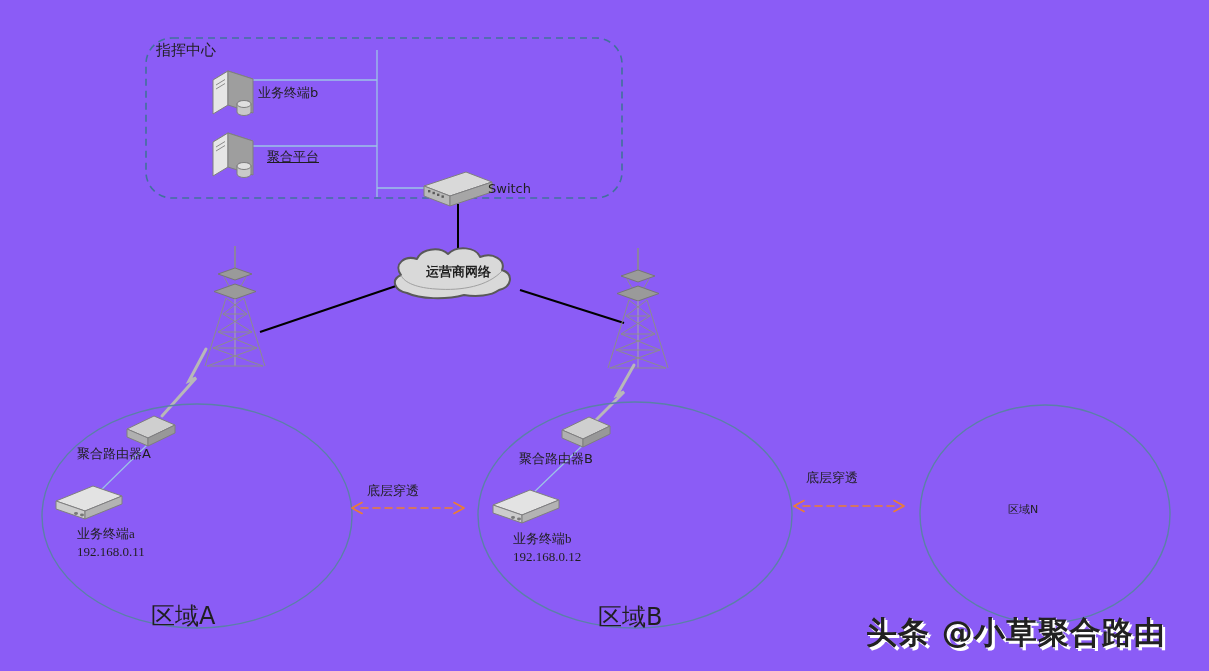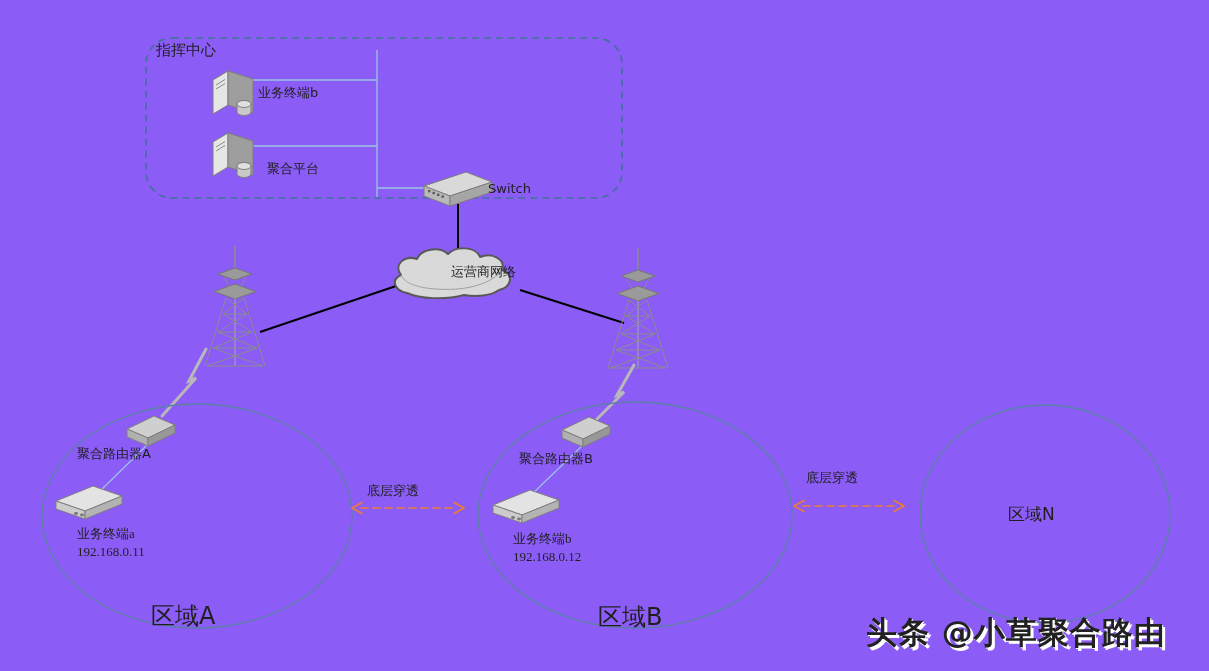--- a/index.html
+++ b/index.html
@@ -13,22 +13,22 @@
   .canvas svg{position:absolute;left:0;top:0;}
   .lbl{
     position:absolute;
     color:#1f1f1f;
     font-size:13px;
     white-space:nowrap;
     line-height:1.35;
   }
   .lbl-title{font-size:15px;}
   .lbl-area{font-size:24px;}
-  .lbl-area-n{font-size:17px;}
-  .lbl-center{text-align:right;}
+  .lbl-area-n{font-size:11px;}
+  .lbl-center{text-align:left;font-weight:bold;}
   .lbl-watermark{
     font-size:31px;
     font-weight:bold;
     color:#212121;
     letter-spacing:1px;
     text-shadow:3px 3px 0 #ffffff, 1px 1px 0 #ffffff;
   }
   .two-line div{white-space:nowrap;font-family:Liberation Serif, serif;}
 </style>
 </head>
@@ -149,21 +149,21 @@
       <line x1="803" y1="506" x2="895" y2="506" stroke-dasharray="7,5"></line>
       <polyline points="804,500.5 794,506 804,511.5"></polyline>
       <polyline points="894,500.5 904,506 894,511.5"></polyline>
     </g>
   </svg>
 
   <div class="lbl lbl-title" style="left:156px;top:40px;">指挥中心</div>
 
   <div class="lbl" style="left:258px;top:84px;">业务终端b</div>
 
-  <div class="lbl" style="left:267px;top:160px;">聚合平台</div>
+  <div class="lbl" style="left:267px;top:148px;text-decoration:underline;">聚合平台</div>
 
   <div class="lbl" style="left:488px;top:180px;">Switch</div>
 
   <div class="lbl lbl-center" style="left:426px;top:263px;width:90px;">运营商网络</div>
 
   <div class="lbl" style="left:77px;top:445px;">聚合路由器A</div>
 
   <div class="lbl two-line" style="left:77px;top:525px;">
     <div>业务终端a</div>
     <div>192.168.0.11</div>

